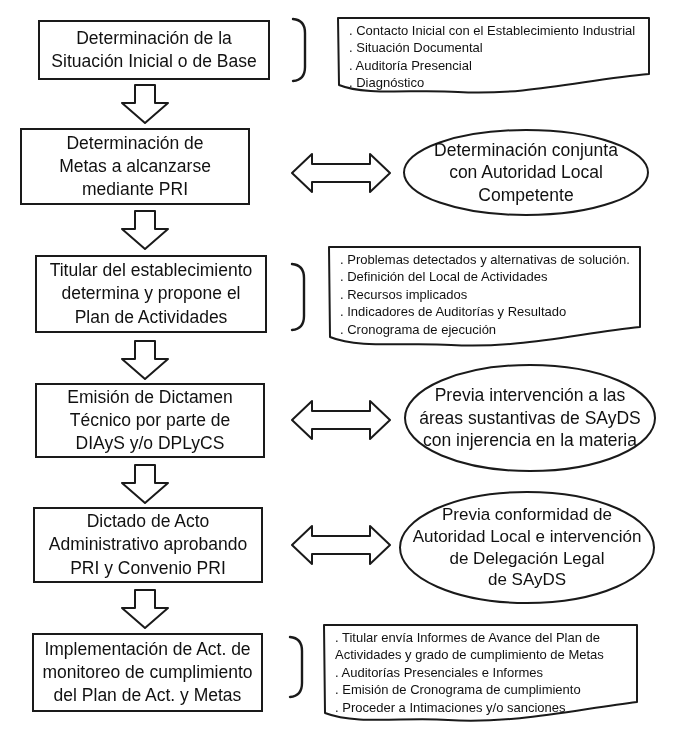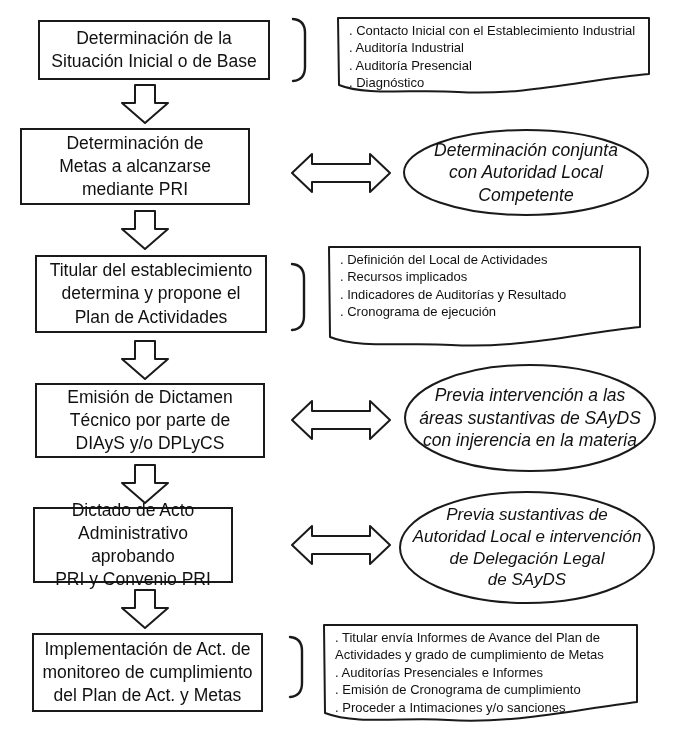--- a/index.html
+++ b/index.html
@@ -12,21 +12,21 @@
     display:flex;align-items:center;justify-content:center;
     text-align:center;font-size:17.5px;line-height:1.32;
     white-space:pre-line;box-sizing:border-box;
   }
   .shape{position:absolute;}
   .ellipse-wrap{
     position:absolute;display:flex;align-items:center;justify-content:center;
     text-align:center;font-size:17.5px;line-height:1.28;white-space:pre-line;
   }
   .ellipse-wrap svg{position:absolute;inset:0;}
-  .ellipse-wrap .elabel{position:relative;z-index:1;font-style:italic;}
+  .ellipse-wrap .elabel{position:relative;z-index:1;}
   .note{position:absolute;font-size:13px;line-height:1.34;}
   .note svg{position:absolute;inset:0;}
   .note .ntext{position:relative;z-index:1;padding:6px 6px 0 13px;}
   .note .nline{white-space:nowrap;}
 </style>
 </head>
 <body>
 
 <div class="canvas">
 
@@ -46,21 +46,21 @@
 determina y propone el
 Plan de Actividades</span>
   </div>
 
   <div class="pbox" style="left:35px;top:383px;width:230px;height:75px;">
     <span>Emisión de Dictamen
 Técnico por parte de
 DIAyS y/o DPLyCS</span>
   </div>
 
-  <div class="pbox" style="left:33px;top:507px;width:200px;height:76px;">
+  <div class="pbox" style="left:33px;top:507px;width:230px;height:76px;">
     <span>Dictado de Acto
 Administrativo aprobando
 PRI y Convenio PRI</span>
   </div>
 
   <div class="pbox" style="left:32px;top:633px;width:231px;height:79px;">
     <span>Implementación de Act. de
 monitoreo de cumplimiento
 del Plan de Act. y Metas</span>
   </div>
@@ -116,43 +116,44 @@
     </svg>
     <span class="elabel">Previa intervención a las
 áreas sustantivas de SAyDS
 con injerencia en la materia</span>
   </div>
 
   <div class="ellipse-wrap" style="left:398px;top:490px;width:258px;height:115px;font-size:17px;">
     <svg width="258" height="115" viewBox="0 0 258 115">
       <ellipse cx="129" cy="57.5" rx="127" ry="55.5" fill="#fff" stroke="#1a1a1a" stroke-width="2"></ellipse>
     </svg>
-    <span class="elabel">Previa sustantivas de
+    <span class="elabel">Previa conformidad de
 Autoridad Local e intervención
 de Delegación Legal
 de SAyDS</span>
   </div>
 
   <div class="note" style="left:336px;top:16px;width:315px;height:84px;">
     <svg width="315" height="84" viewBox="0 0 315 84">
       <path d="M2 2 L313 2 L313 58 C252 63 190 80 122 76 C78 73 30 80 3 69 Z" fill="#fff" stroke="#1a1a1a" stroke-width="2" stroke-linejoin="round"></path>
     </svg>
     <div class="ntext">
       <div class="nline">. Contacto Inicial con el Establecimiento Industrial</div>
-      <div class="nline">. Auditoría Industrial</div>
+      <div class="nline">. Situación Documental</div>
       <div class="nline">. Auditoría Presencial</div>
       <div class="nline">. Diagnóstico</div>
     </div>
   </div>
 
   <div class="note" style="left:327px;top:245px;width:315px;height:110px;">
     <svg width="315" height="110" viewBox="0 0 315 110">
       <path d="M2 2 L313 2 L313 82 C252 88 192 104 124 100 C80 97 32 104 3 92 Z" fill="#fff" stroke="#1a1a1a" stroke-width="2" stroke-linejoin="round"></path>
     </svg>
     <div class="ntext">
+      <div class="nline">. Problemas detectados y alternativas de solución.</div>
       <div class="nline">. Definición del Local de Actividades</div>
       <div class="nline">. Recursos implicados</div>
       <div class="nline">. Indicadores de Auditorías y Resultado</div>
       <div class="nline">. Cronograma de ejecución</div>
     </div>
   </div>
 
   <div class="note" style="left:322px;top:623px;width:317px;height:106px;">
     <svg width="317" height="106" viewBox="0 0 317 106">
       <path d="M2 2 L315 2 L315 79 C256 86 194 101 126 97 C82 94 34 102 3 90 Z" fill="#fff" stroke="#1a1a1a" stroke-width="2" stroke-linejoin="round"></path>

